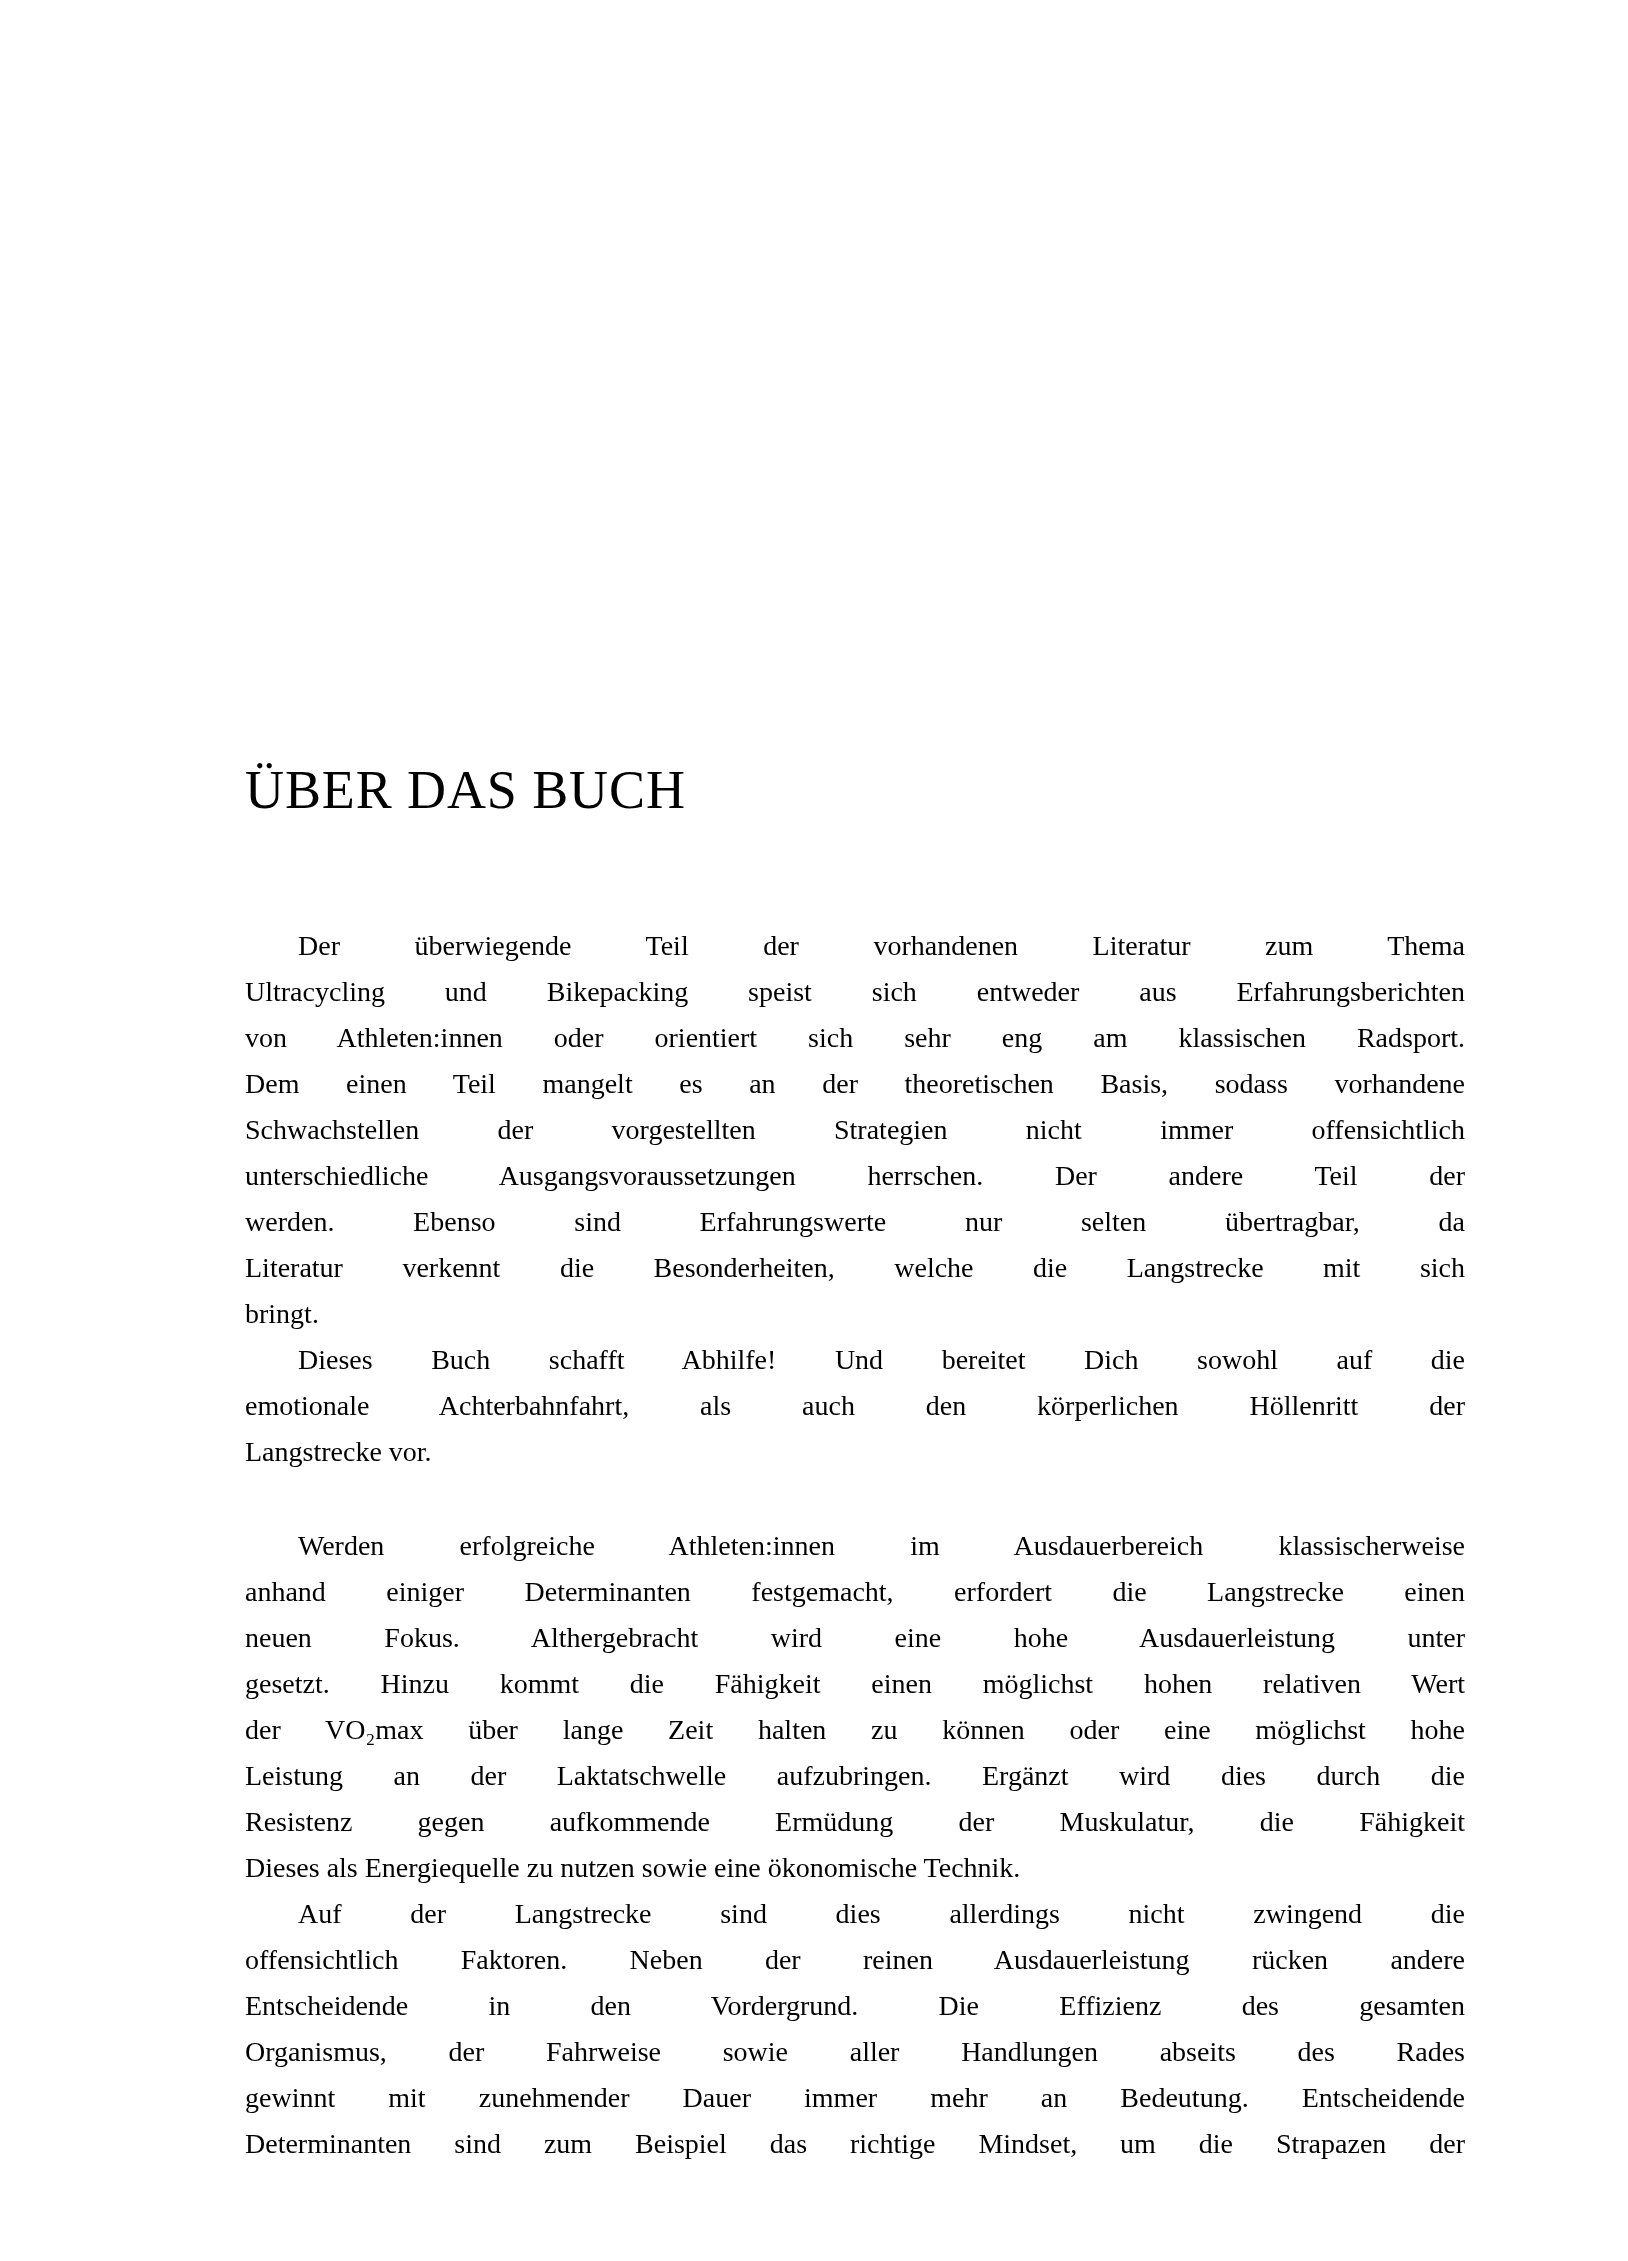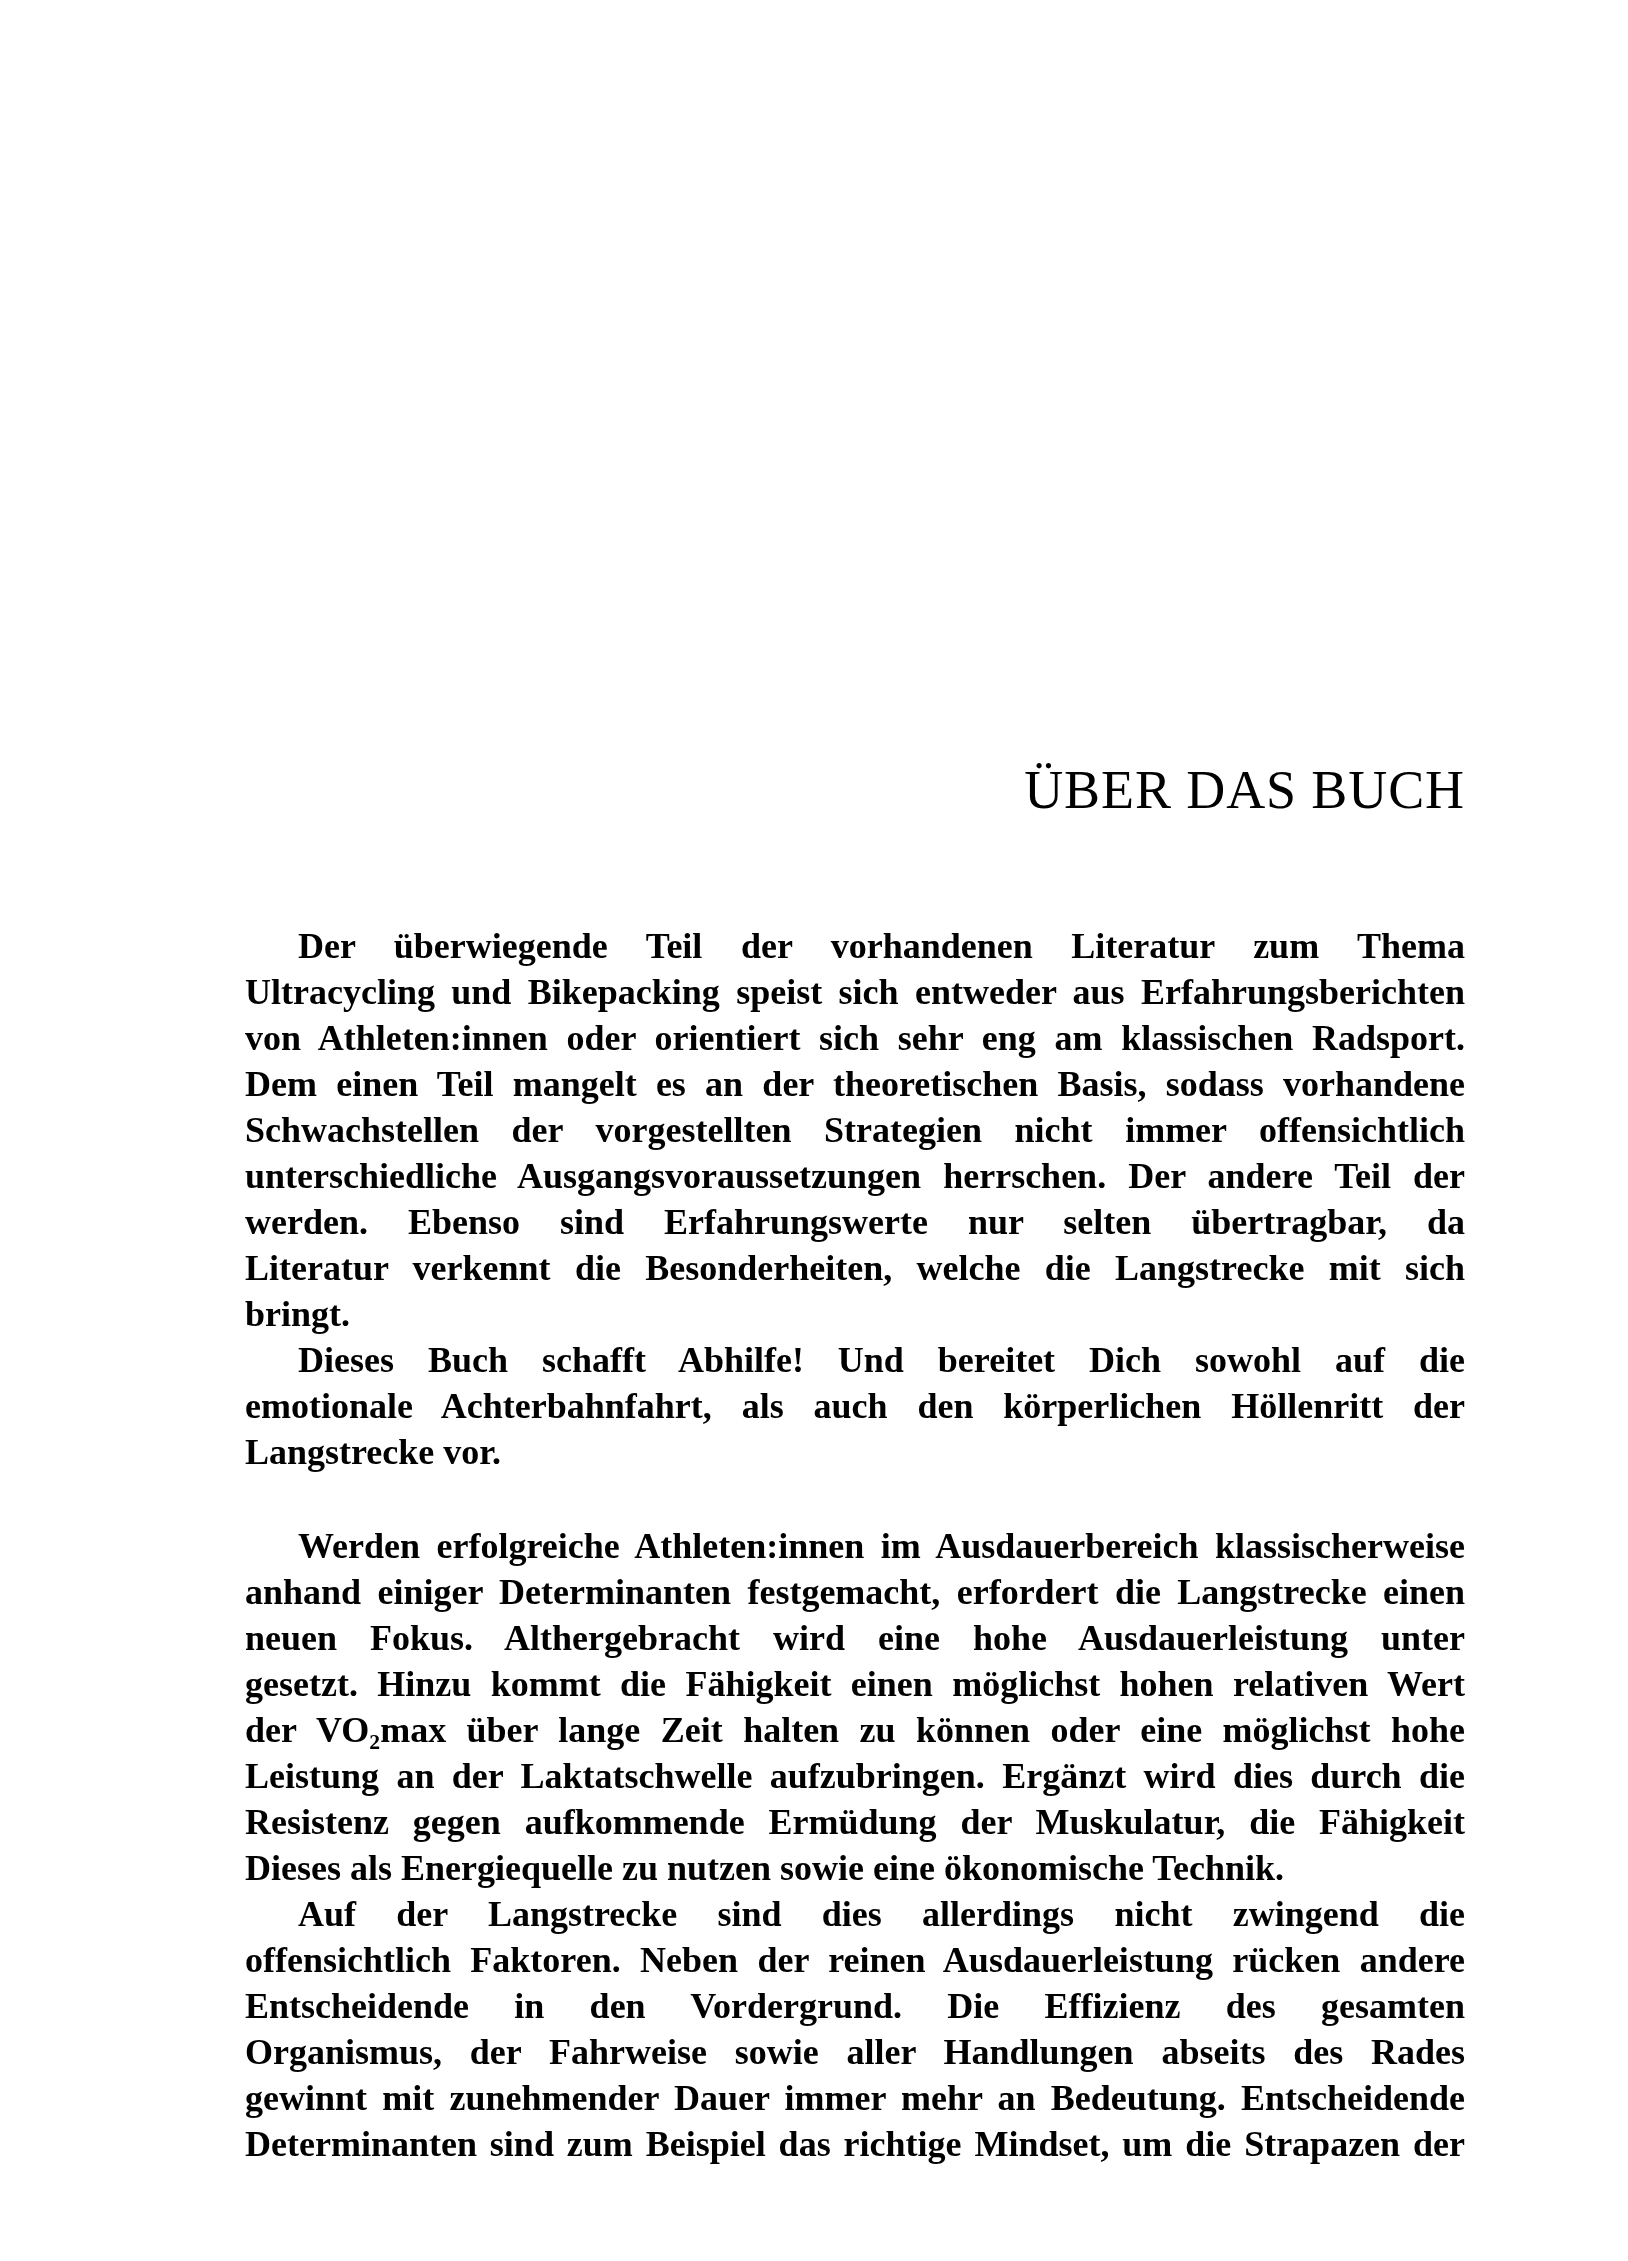--- a/index.html
+++ b/index.html
@@ -18,31 +18,30 @@
   .title {
     position: absolute;
     top: 763px;
     left: 245px;
     width: 1220px;
     margin: 0;
     font-size: 54px;
     font-weight: normal;
     line-height: 54px;
     letter-spacing: 0.9px;
-    text-align: right;
+    text-align: left;
     white-space: nowrap;
   }
   .body-text {
     position: absolute;
     top: 923px;
     left: 245px;
     width: 1220px;
-    font-size: 36px;
+    font-size: 28px;
     line-height: 46px;
-    font-weight: bold;
   }
   .para {
     margin: 0;
     padding: 0;
   }
   .para.space {
     margin-top: 48px;
   }
   .line {
     text-align: justify;

